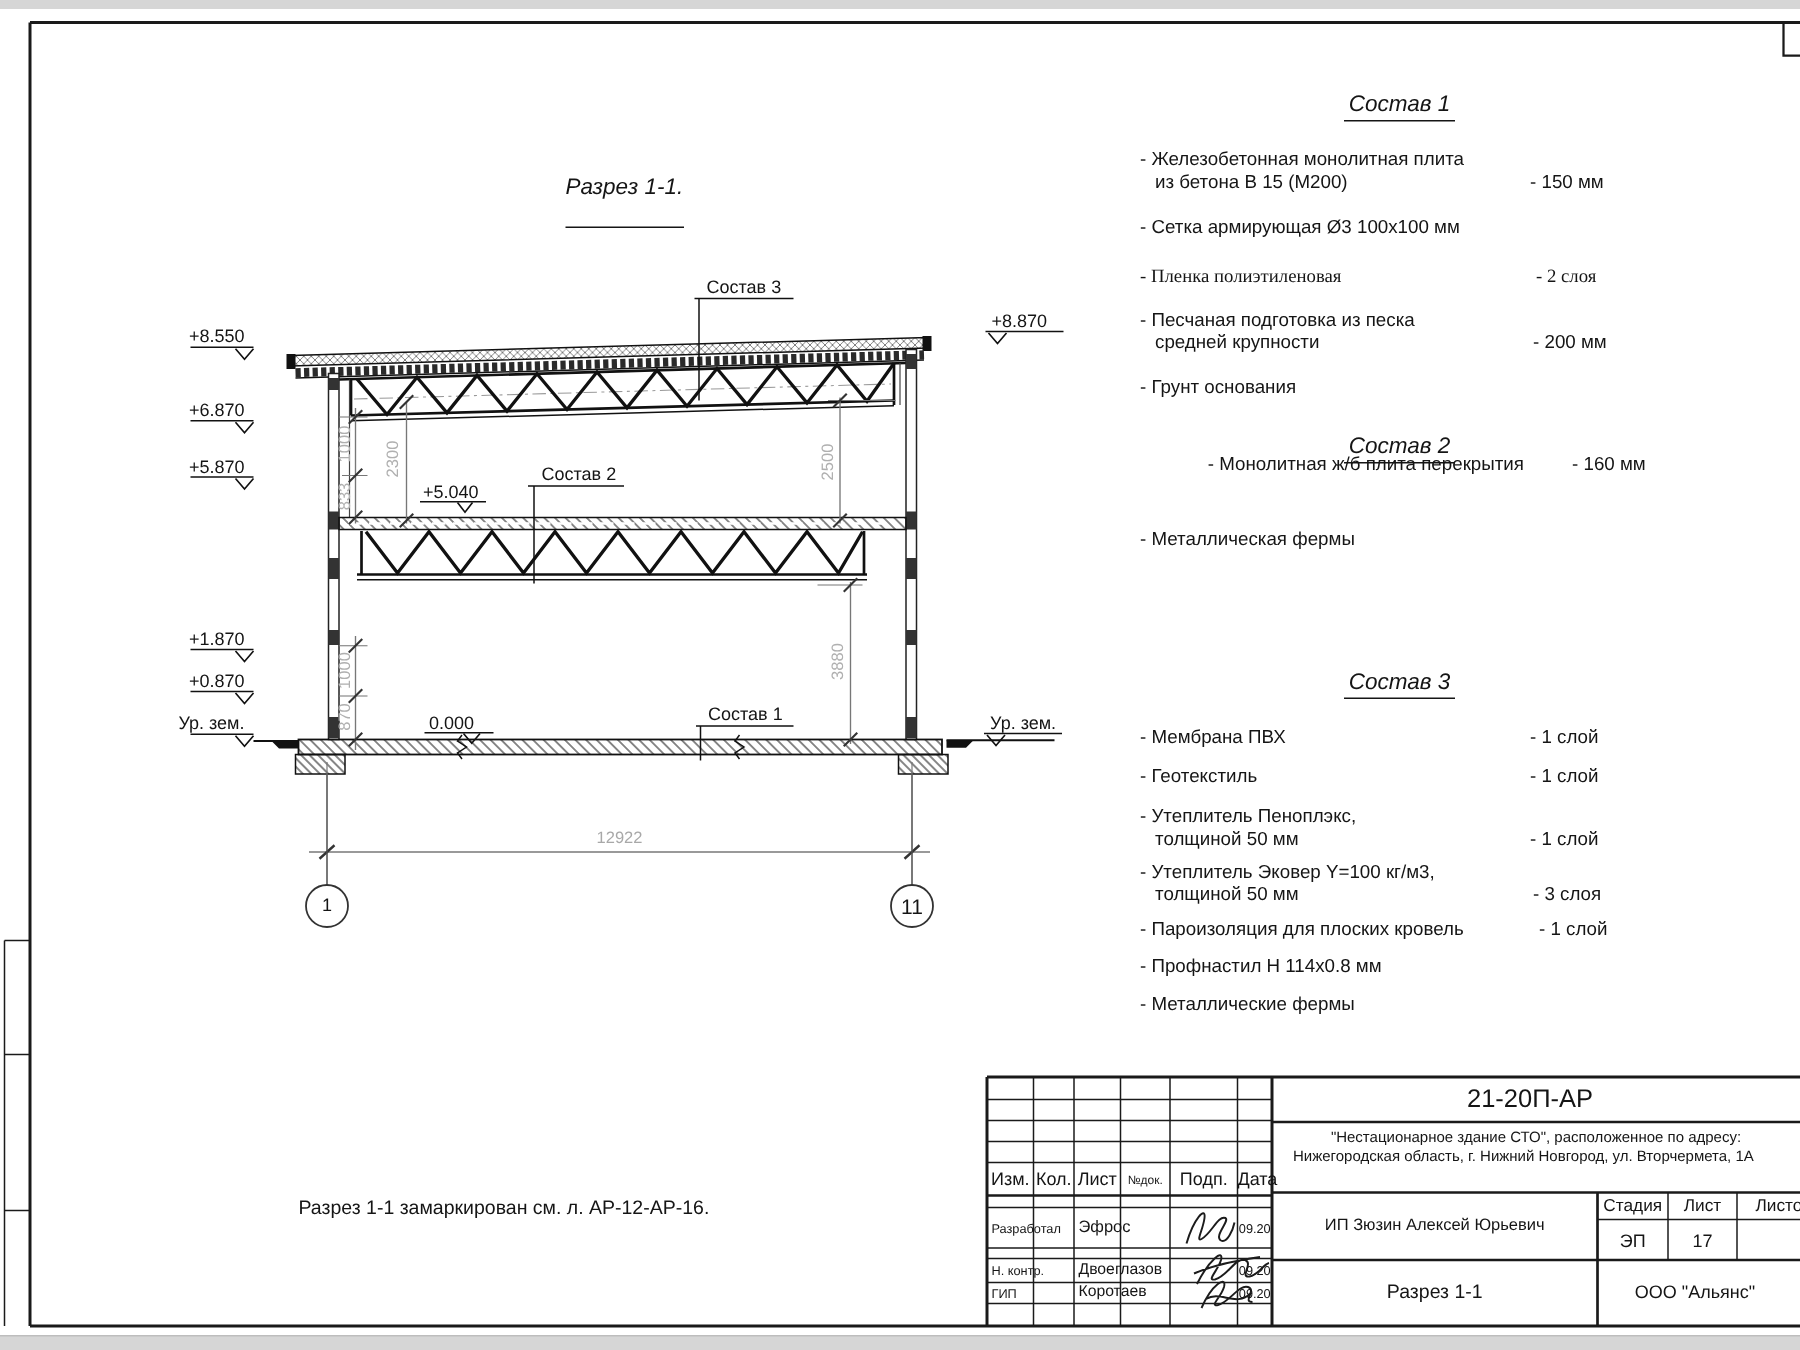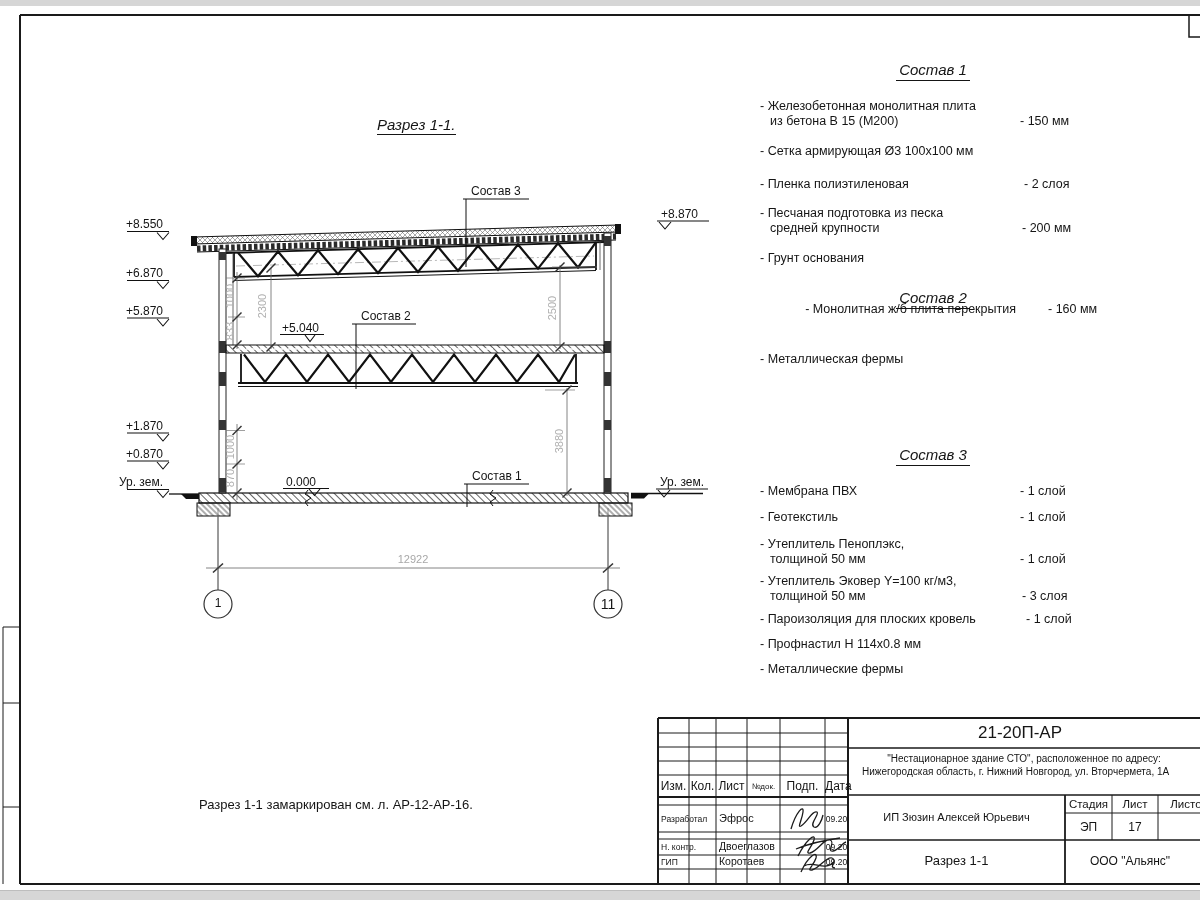--- a/index.html
+++ b/index.html
@@ -220,21 +220,21 @@
       <line x1="1158" y1="795" x2="1158" y2="840" stroke-width="1"></line>
     </g>
 
     <g stroke="#1c1c1c" stroke-width="1.3" fill="none">
       <path d="M791,829 C796,812 804,804 803,812 C802,820 797,828 801,826 C808,822 812,810 817,812 C820,814 809,824 814,827 C818,829 822,820 823,815"></path>
       <path d="M798,856 C806,840 816,832 814,840 C812,847 804,854 810,853 C818,851 824,838 830,840 C836,842 826,852 833,851 C839,850 842,843 846,842 M796,849 C810,843 826,840 840,838"></path>
       <path d="M801,872 C808,856 818,850 816,858 C814,865 806,871 812,870 C820,868 826,856 832,858 C838,860 828,868 835,868 M804,866 C814,860 824,872 834,862"></path>
     </g>
   </svg>
 
-  <div class="t" style="left:377px;top:116px;font-size:15px;font-style:italic;border-bottom:1px solid #151515;padding-bottom:1px;">Разрез 1-1.</div>
+  <div class="t" style="left:377px;top:116px;font-size:15px;font-style:italic;border-bottom:1px solid #151515;padding-bottom:18px;">Разрез 1-1.</div>
 
   <div class="t" style="left:95px;top:217px;width:68px;text-align:right;font-size:12px;">+8.550</div>
   <div class="t" style="left:95px;top:266px;width:68px;text-align:right;font-size:12px;">+6.870</div>
   <div class="t" style="left:95px;top:304px;width:68px;text-align:right;font-size:12px;">+5.870</div>
   <div class="t" style="left:95px;top:419px;width:68px;text-align:right;font-size:12px;">+1.870</div>
   <div class="t" style="left:95px;top:447px;width:68px;text-align:right;font-size:12px;">+0.870</div>
   <div class="t" style="left:95px;top:475px;width:68px;text-align:right;font-size:12px;">Ур. зем.</div>
 
   <div class="t" style="left:661px;top:207px;font-size:12px;text-align:right;">+8.870</div>
   <div class="t" style="left:660px;top:475px;font-size:12px;">Ур. зем.</div>
@@ -262,21 +262,21 @@
 
   <div class="t c" style="left:858px;top:61px;width:150px;font-size:15px;"><span class="head-it">Состав 1</span></div>
   <div class="li" style="top:99px;">
       <span class="li-name">- Железобетонная  монолитная плита
 из бетона В 15 (М200)</span>
       <span class="li-val" style="left:260px;top:15px;">- 150 мм</span>
     </div>
   <div class="li" style="top:144px;">
       <span class="li-name">- Сетка армирующая Ø3 100х100 мм</span>
     </div>
-  <div class="li" style="top:177px;">
+  <div class="li" style="top:177px;font-family:Liberation Serif, serif;">
       <span class="li-name">- Пленка полиэтиленовая</span>
       <span class="li-val" style="left:264px;top:0;">- 2 слоя</span>
     </div>
   <div class="li" style="top:206px;">
       <span class="li-name">- Песчаная подготовка из песка
 средней крупности</span>
       <span class="li-val" style="left:262px;top:15px;">- 200 мм</span>
     </div>
   <div class="li" style="top:251px;">
       <span class="li-name">- Грунт основания</span>

